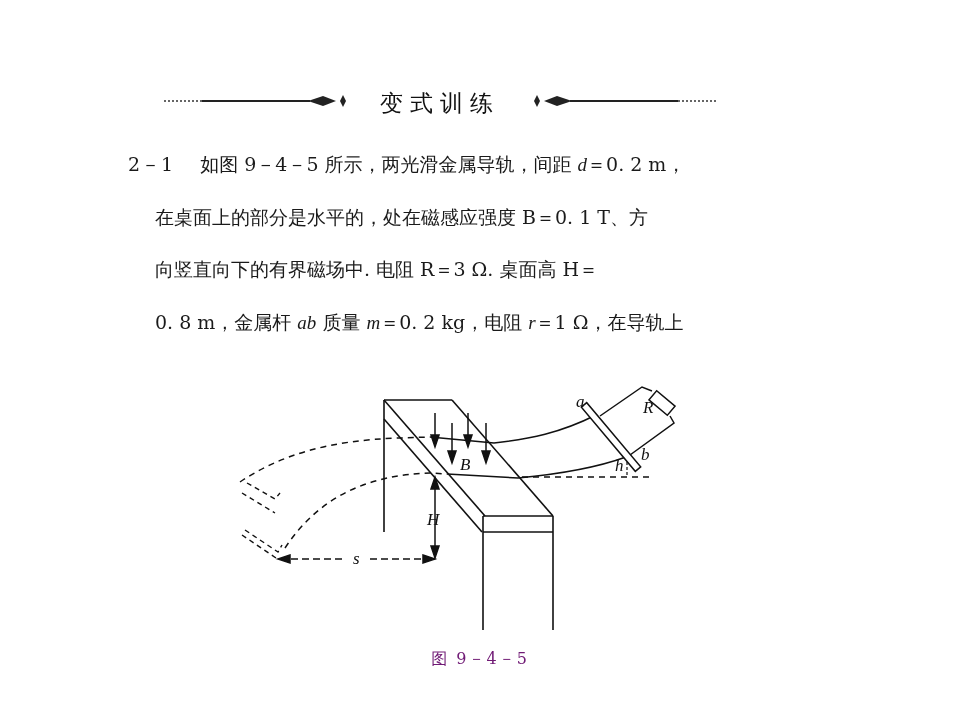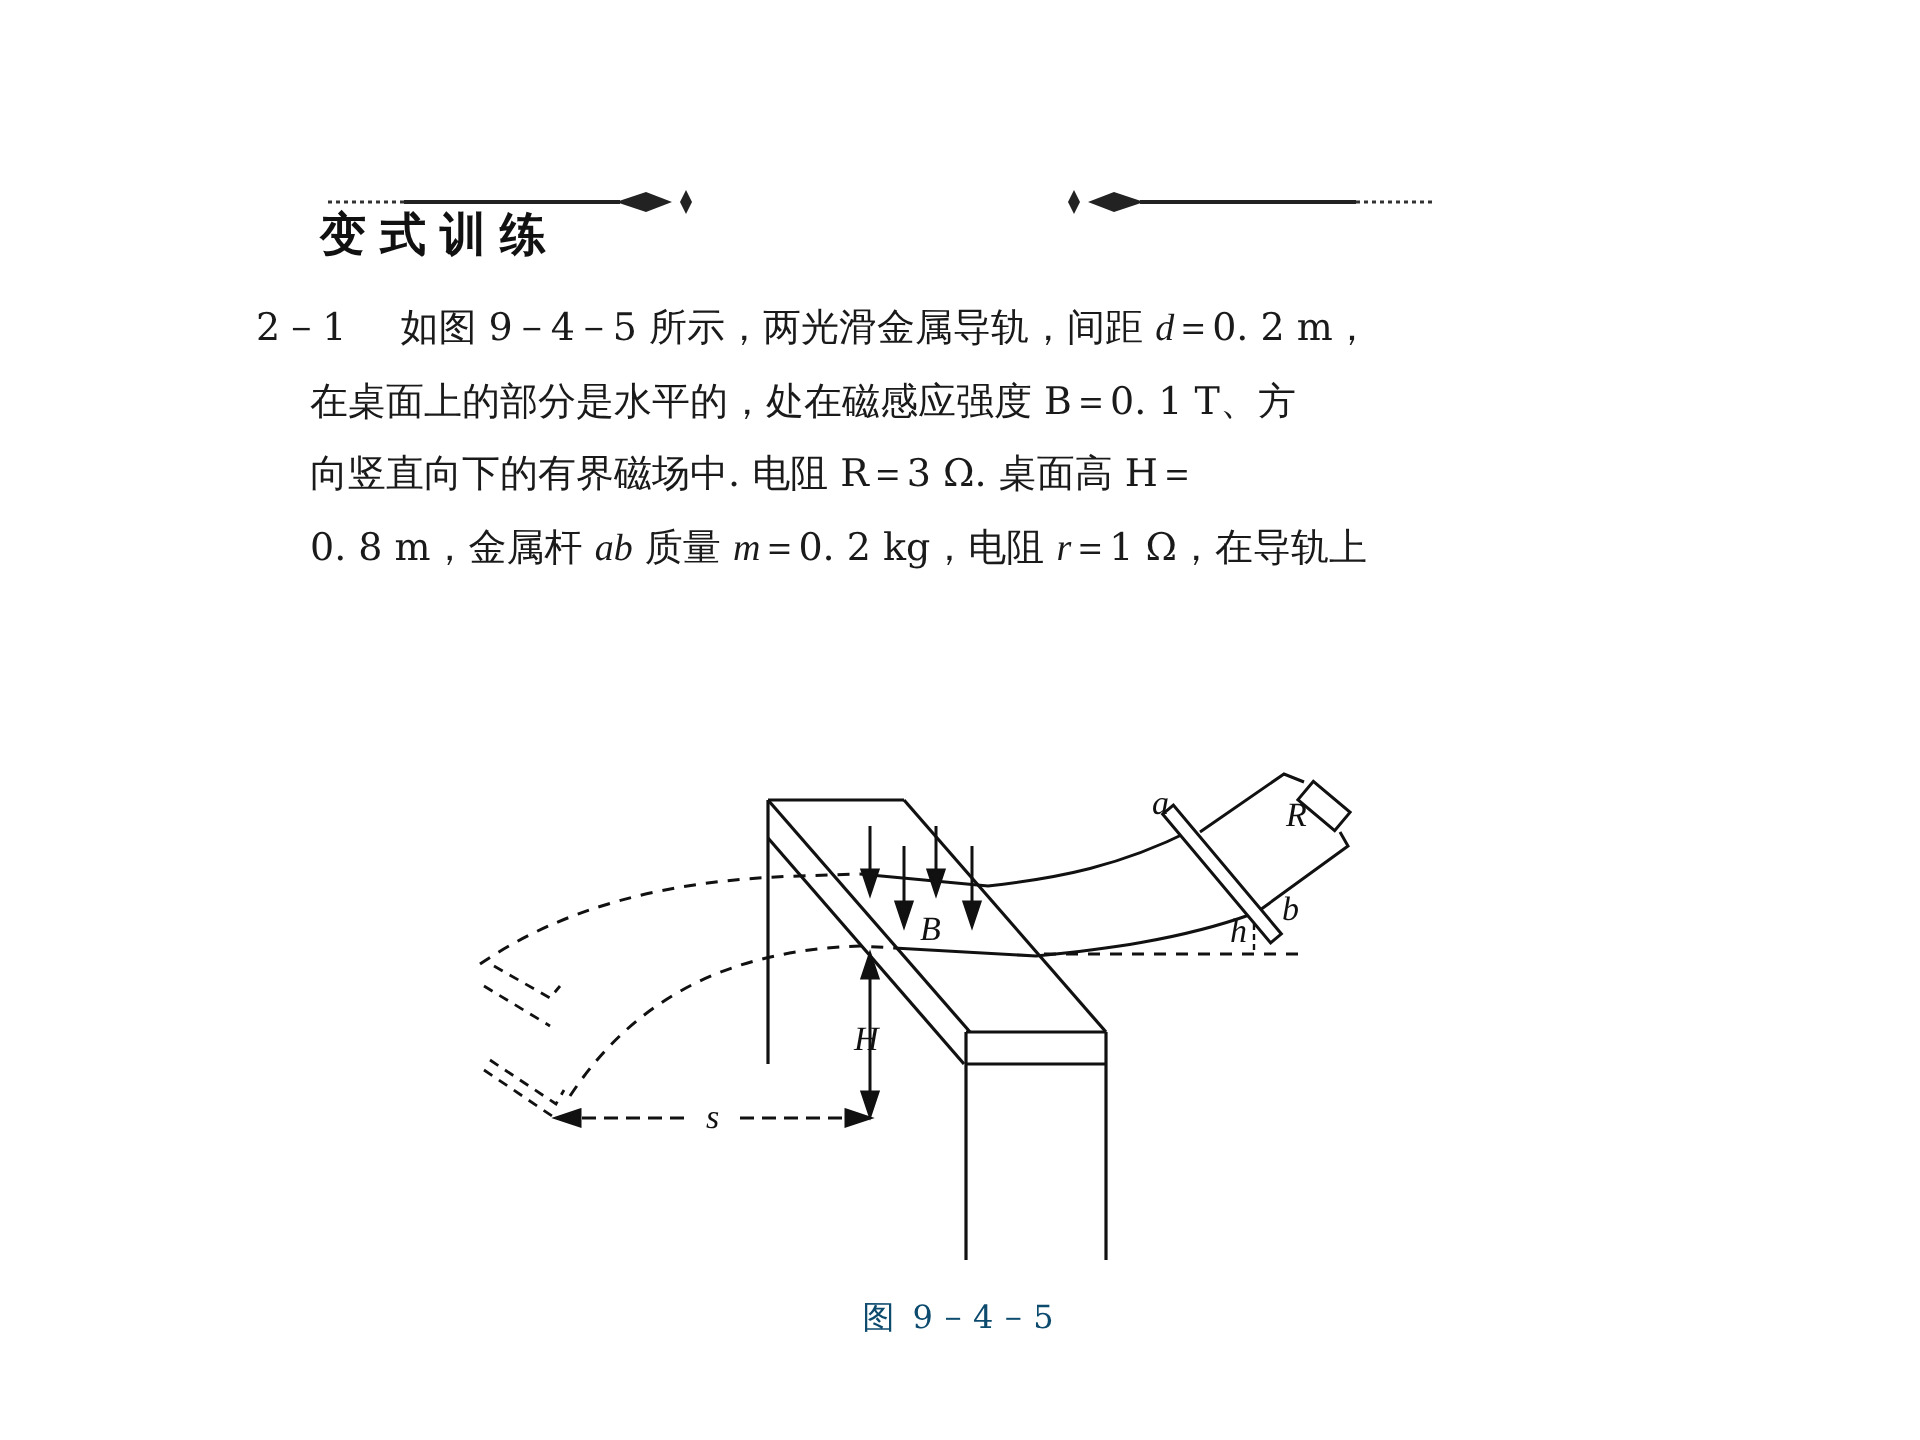--- a/index.html
+++ b/index.html
@@ -20,60 +20,60 @@
       left: 160px;
       top: 84px;
       width: 560px;
       height: 36px;
     }
     .banner svg { position: absolute; left: 0; top: 0; }
     .banner-title {
       position: absolute;
       left: 0;
       width: 560px;
-      top: 18px;
-      text-align: left;
+      top: 4px;
+      text-align: center;
       font-family: "DejaVu Sans", "Liberation Sans", sans-serif;
-      font-weight: bold;
+      font-weight: normal;
       font-size: 23px;
       letter-spacing: 7px;
       color: #111;
     }
     .problem {
       position: absolute;
       left: 128px;
       top: 146px;
       width: 660px;
       font-size: 19px;
       line-height: 36.5px;
     }
     .line {
       white-space: nowrap;
       height: 36.5px;
     }
-    .indent { padding-left: 27px; }
+    .indent { padding-left: 27px; margin-top: 16px; }
     .num { margin-right: 26px; letter-spacing: 1px; }
     .it { font-style: italic; font-family: "Liberation Serif", serif; }
     sup { font-size: 12px; line-height: 0; vertical-align: 7px; }
     .figure {
       position: absolute;
       left: 230px;
       top: 385px;
       width: 450px;
       height: 250px;
     }
     .caption {
       position: absolute;
       left: 0;
       width: 960px;
       top: 649px;
       text-align: center;
       font-size: 16px;
       letter-spacing: 2px;
-      color: #0c4a6e;
+      color: #701a75;
     }
     .lbl {
       font-family: "Liberation Serif", serif;
       font-style: italic;
       font-size: 17px;
       fill: #111;
     }
   </style>
 </head>
 <body>

